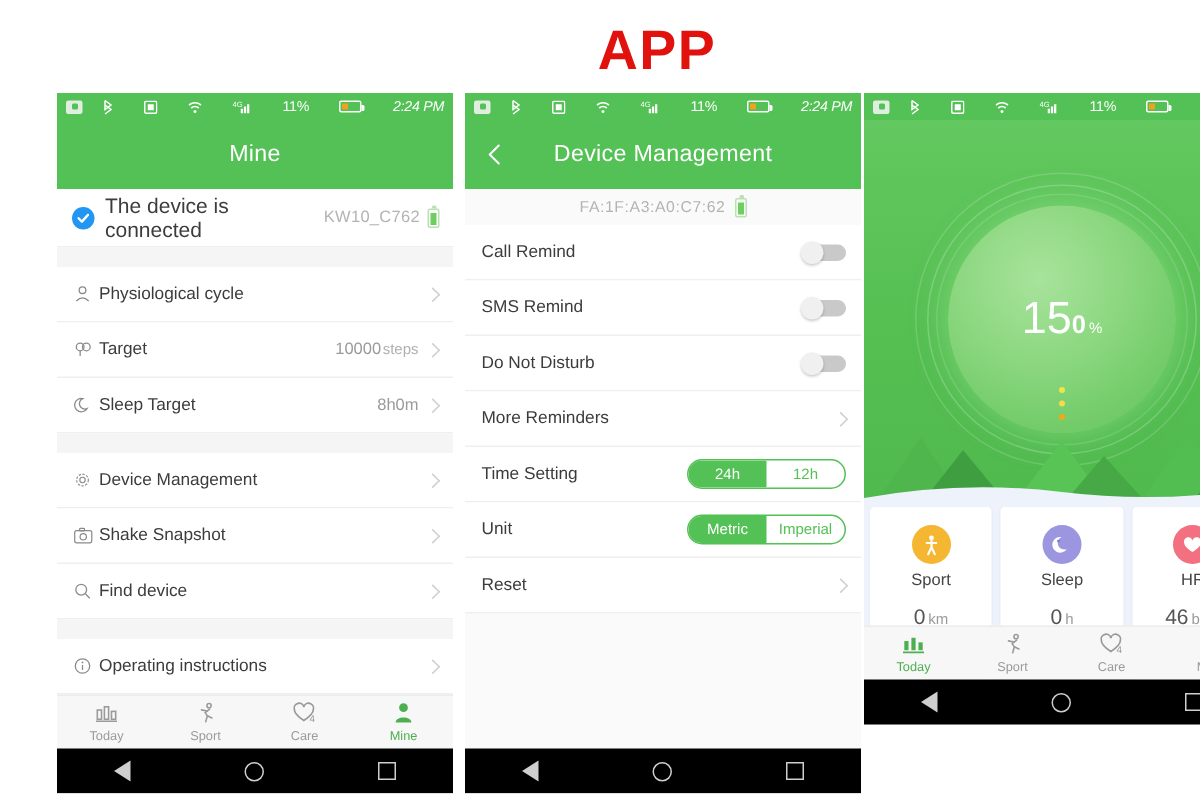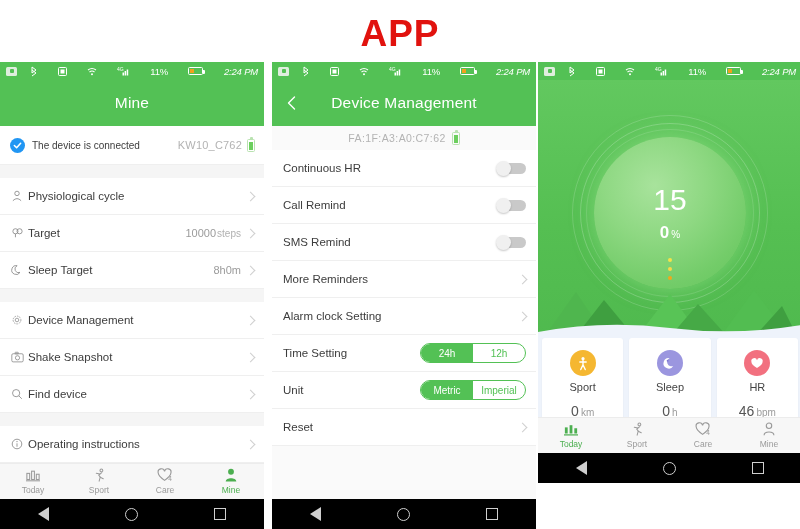--- a/index.html
+++ b/index.html
@@ -2,21 +2,21 @@
 <html><head>
 <meta charset="utf-8">
 <style>
   * { box-sizing: border-box; margin: 0; padding: 0; }
   html, body {
     width: 800px; height: 529px;
     background: #ffffff;
     font-family: "Liberation Sans", sans-serif;
     overflow: hidden;
   }
-  #root { position: relative; width: 740px; height: 529px; background: #fff; }
+  #root { position: relative; width: 740px; height: 529px; background: #fff; margin-left: 38px; }
 
   
   .app-title {
     position: absolute; top: 12px; left: 0; width: 800px;
     text-align: center;
     font-size: 37px; font-weight: bold; letter-spacing: 1px;
     color: #e1120e;
     line-height: 44px;
   }
 
@@ -86,21 +86,21 @@
 
   
   .conn-row {
     height: 39px; background:#fff; display:flex; align-items:center;
     padding: 0 9px 0 10px; border-bottom:1px solid #efefef;
   }
   .conn-check {
     width: 15px; height: 15px; border-radius: 50%; background:#2196f3;
     display:flex; align-items:center; justify-content:center; flex:none;
   }
-  .conn-label { font-size: 10px; color:#3c3c3c; margin-left: 7px; flex:1; }
+  .conn-label { font-size: 14px; color:#3c3c3c; margin-left: 7px; flex:1; }
   .conn-dev { font-size: 11px; color:#b3b3b3; letter-spacing:.2px; }
   .mini-batt {
     width: 8px; height: 13px; border:1px solid #b9e2b0; border-radius:1.5px;
     margin-left: 5px; position:relative; padding:1px; display:flex; align-items:flex-end;
   }
   .mini-batt::before{ content:""; position:absolute; top:-3px; left:2px; width:3px; height:2px; background:#b9e2b0; border-radius:1px 1px 0 0;}
   .mini-batt > i { display:block; width:100%; height:88%; background:#6ccf5e; }
 
   
   .bottomnav {
@@ -153,21 +153,21 @@
   }
   .ring { position:absolute; left:50%; top:50%; transform:translate(-50%,-50%); border-radius:50%; }
   .ring.r1 { width:196px; height:196px; border:1px solid rgba(255,255,255,.16); }
   .ring.r2 { width:180px; height:180px; border:1px solid rgba(255,255,255,.22); }
   .ring.r3 { width:168px; height:168px; border:1px solid rgba(255,255,255,.14); }
   .disc {
     position:absolute; left:50%; top:50%; transform:translate(-50%,-50%);
     width:152px; height:152px; border-radius:50%;
     background: radial-gradient(circle at 40% 32%, #a8e39c 0%, #8ed882 38%, #73cc69 72%, #63c55c 100%);
     box-shadow: 0 0 22px rgba(160,230,150,.55);
-    display:flex; flex-direction:column; align-items:center; justify-content:center;
+    display:flex; flex-direction:row; align-items:center; justify-content:center;
   }
   .disc .steps { font-size:30px; color:#fff; line-height:32px; font-weight:normal; }
   .disc .pctline { display:flex; align-items:baseline; margin-top:7px; color:#fff; }
   .disc .pctline .n { font-size:17px; font-weight:bold; }
   .disc .pctline .p { font-size:10px; margin-left:2px; }
   .dots { position:absolute; left:50%; transform:translateX(-50%); top:178px; display:flex; flex-direction:column; align-items:center; gap:5px;}
   .dots i { display:block; width:4px; height:4px; border-radius:50%; }
 
   .mountains { position:absolute; left:0; bottom:0; width:100%; height:96px; }
   .wave { position:absolute; left:0; bottom:0; width:100%; height:26px; }
@@ -419,47 +419,43 @@
     <div class="screen-body">
 
       <div class="mac-row">
         <span>FA:1F:A3:A0:C7:62</span>
         <span class="mini-batt">
             <i></i>
           </span>
       </div>
 
       <div class="row">
-        <span class="label">Continuous HR</span>
-        <span class="toggle">
-            <span class="track"></span>
-            <span class="knob"></span>
-          </span>
-      </div>
-      <div class="row">
         <span class="label">Call Remind</span>
         <span class="toggle">
             <span class="track"></span>
             <span class="knob"></span>
           </span>
       </div>
       <div class="row">
         <span class="label">SMS Remind</span>
         <span class="toggle">
             <span class="track"></span>
             <span class="knob"></span>
           </span>
       </div>
+      <div class="row">
+        <span class="label">Do Not Disturb</span>
+        <span class="toggle">
+            <span class="track"></span>
+            <span class="knob"></span>
+          </span>
+      </div>
 
       <div class="row">
         <span class="label">More Reminders</span>
-        <span class="chev"></span>
-      </div>
-      <div class="row">
-        <span class="label">Alarm clock Setting</span>
         <span class="chev"></span>
       </div>
 
       <div class="row">
         <span class="label">Time Setting</span>
         <span class="seg">
           <span class="s sel">24h</span>
           <span class="s">12h</span>
         </span>
       </div>

